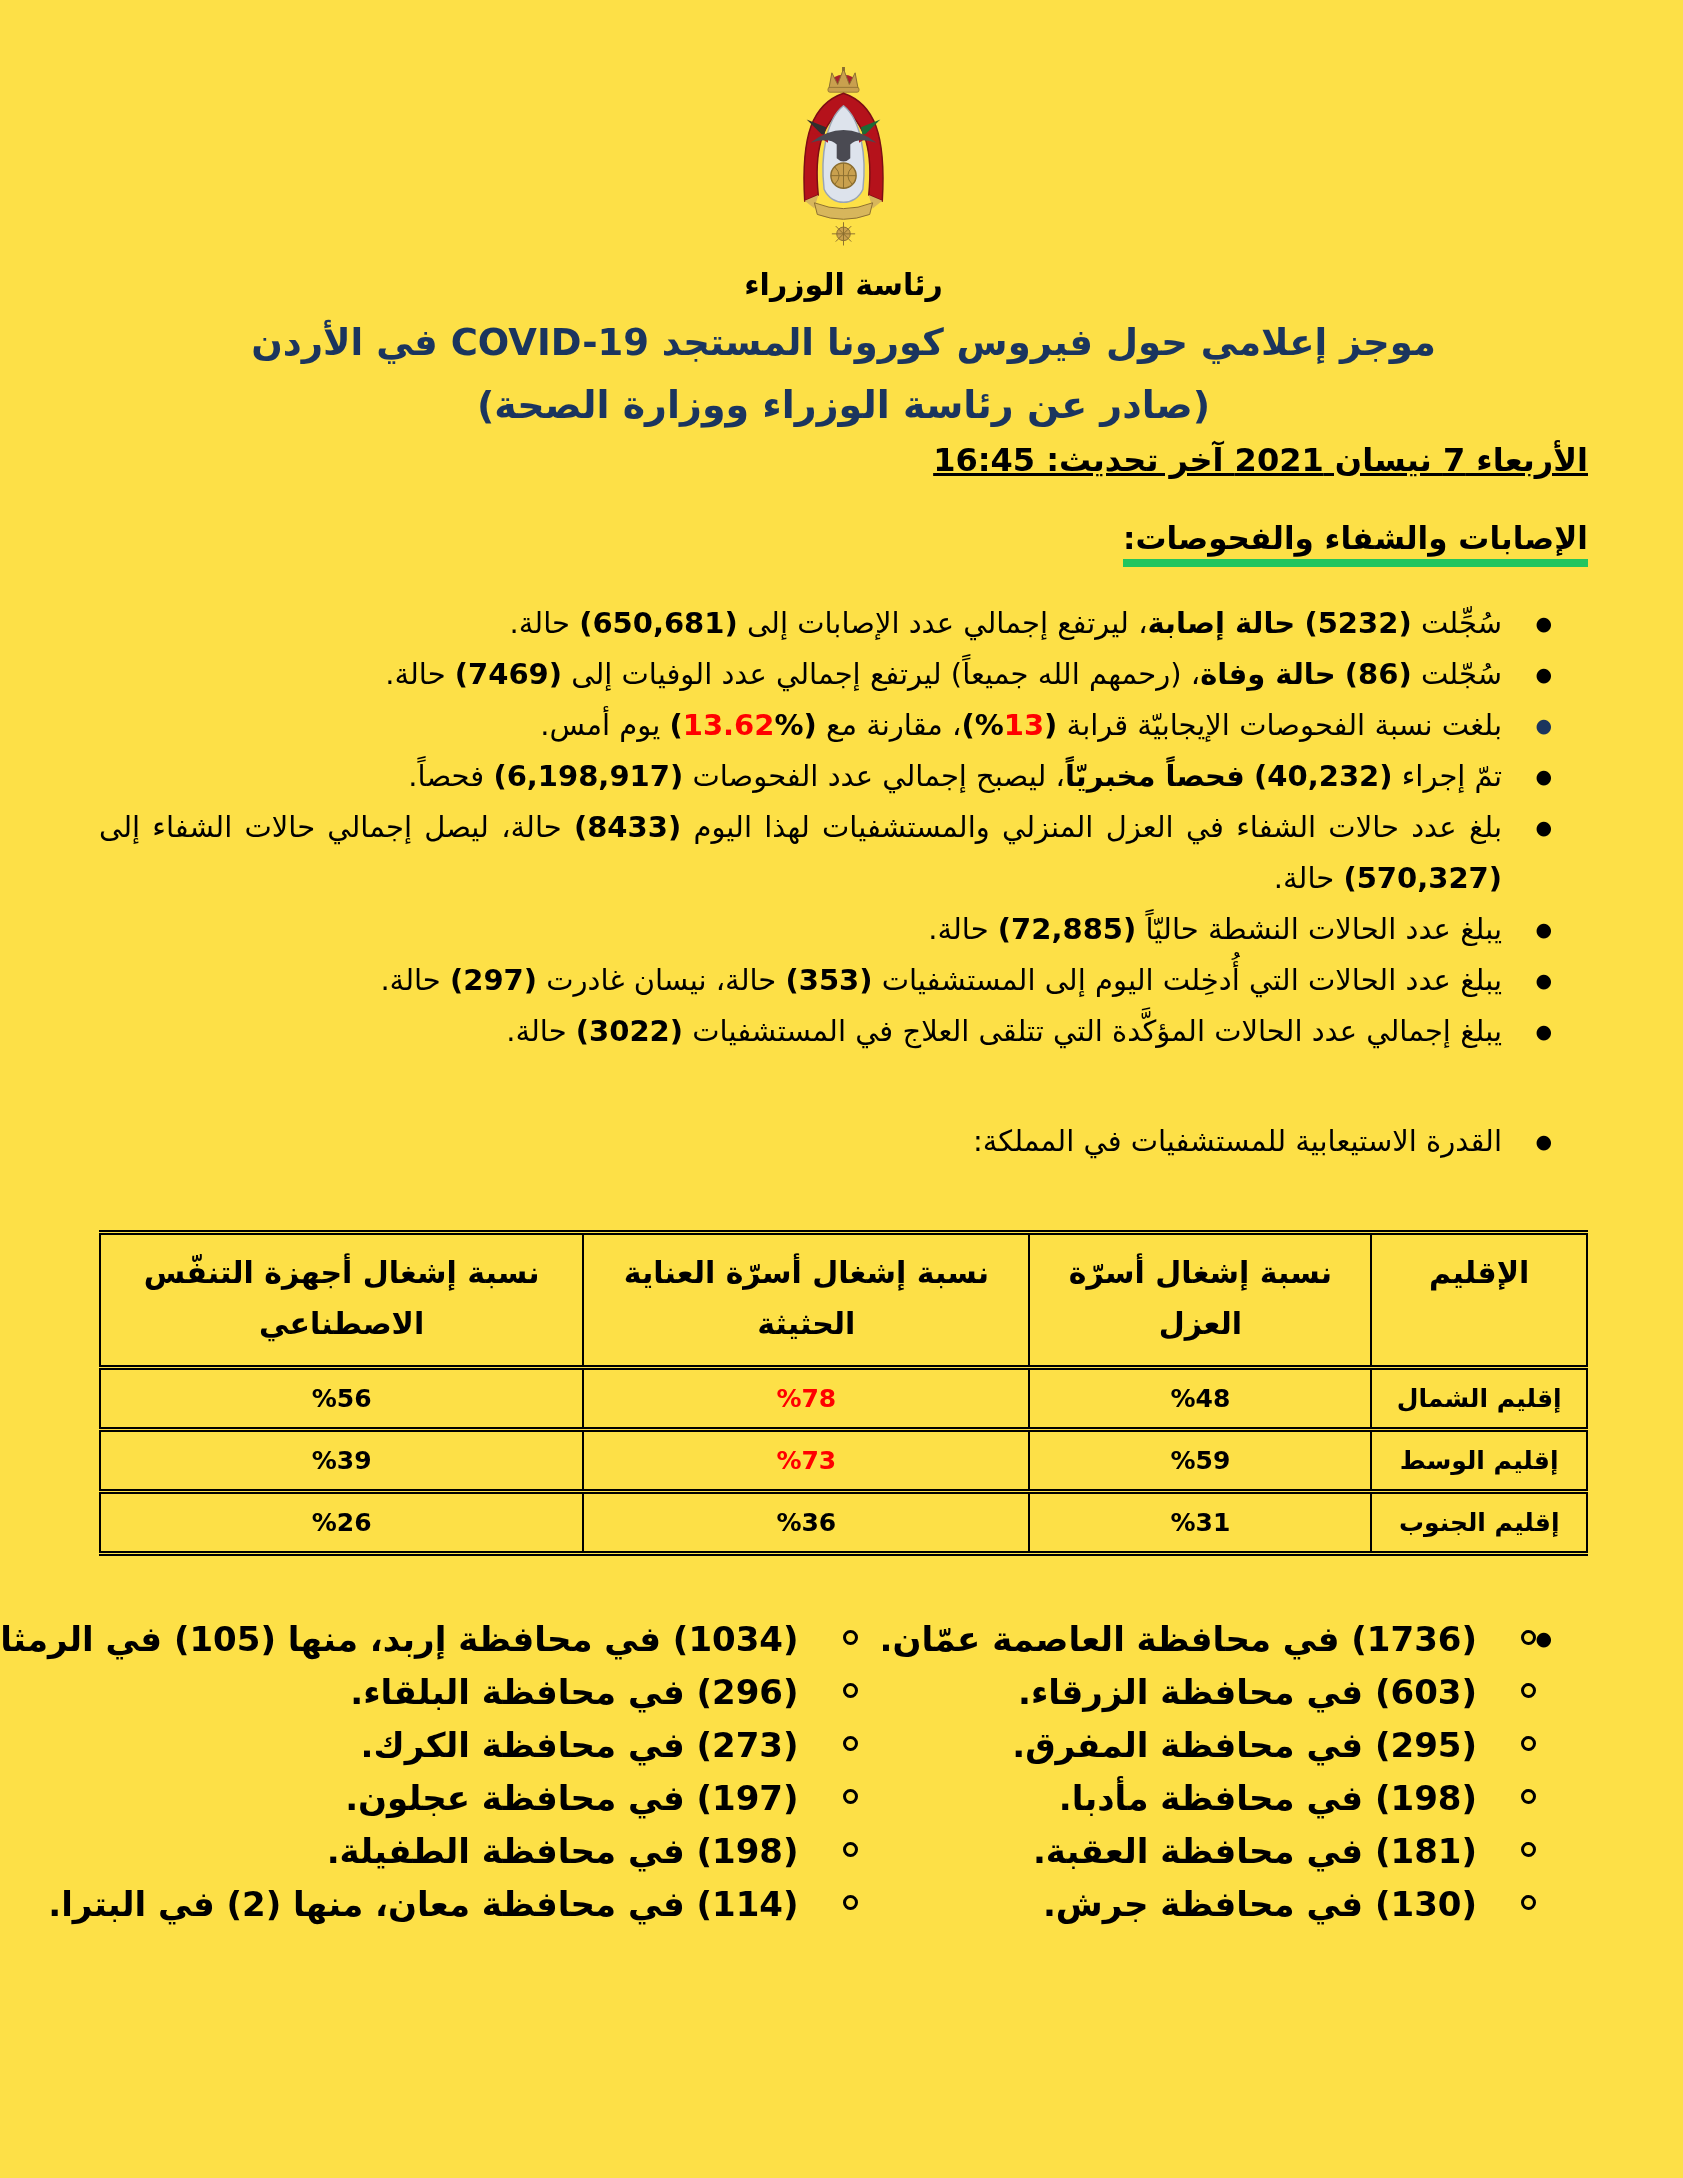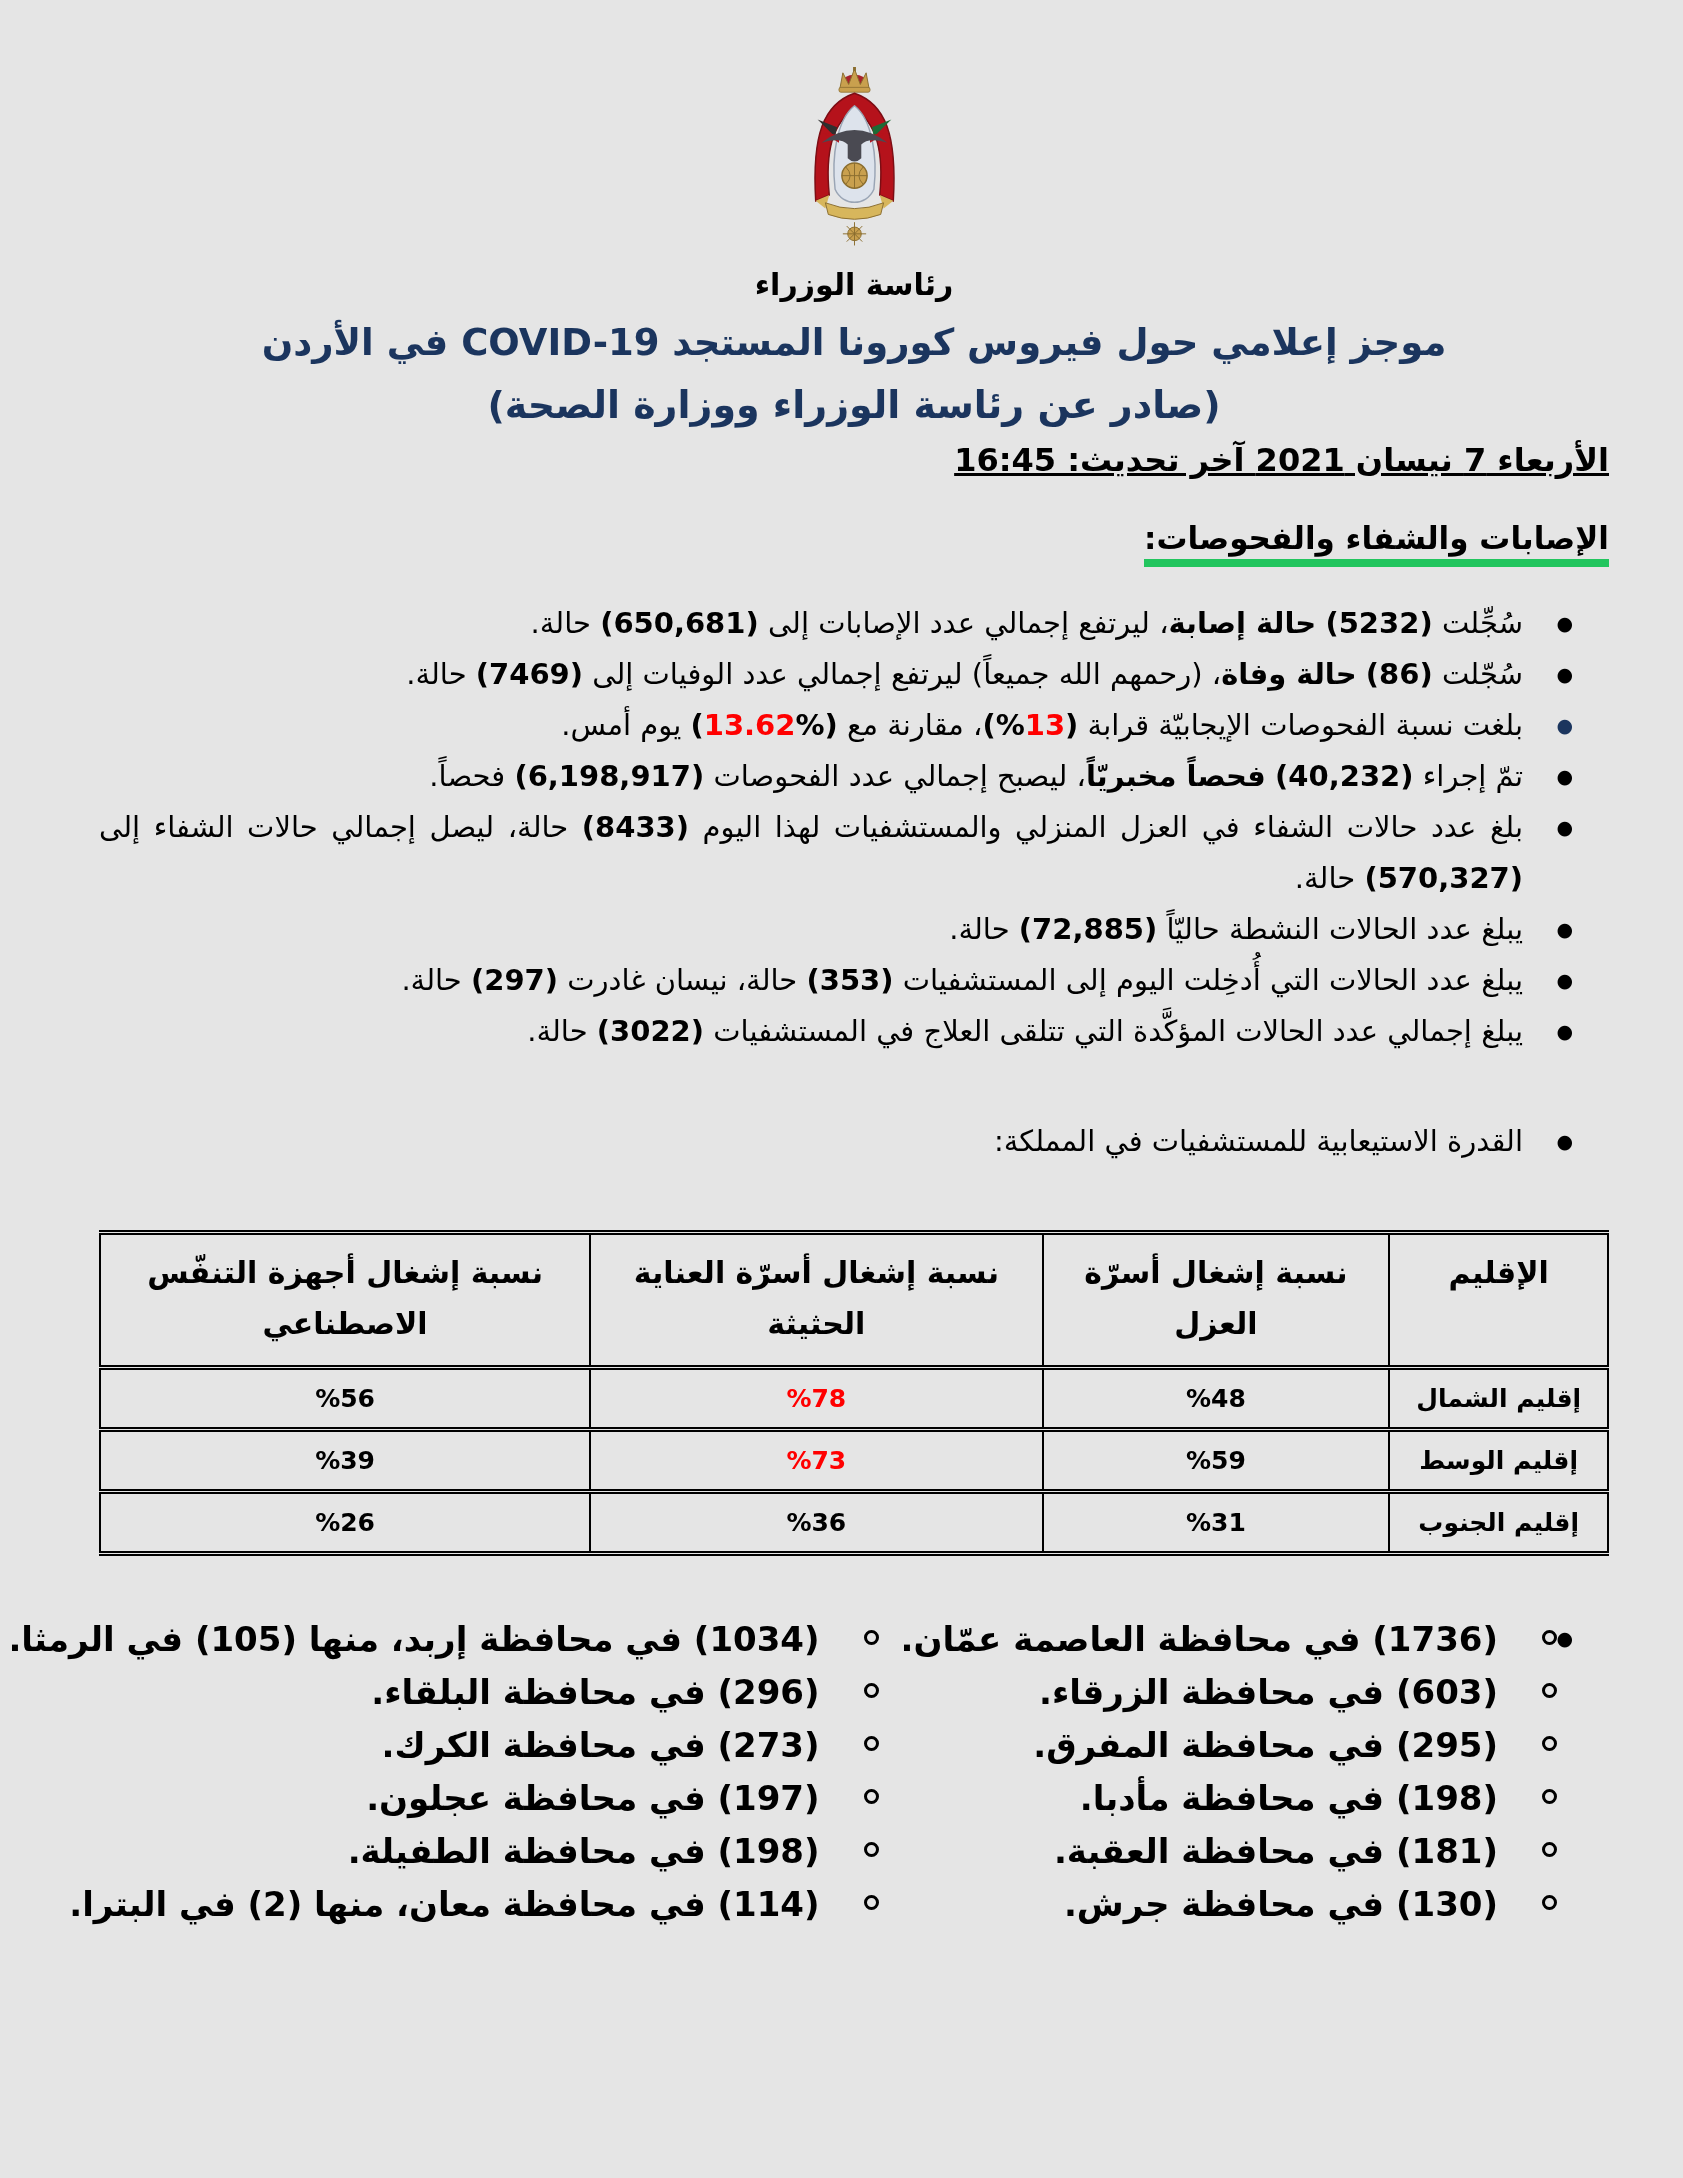--- a/index.html
+++ b/index.html
@@ -6,24 +6,24 @@
     --navy:#1B355E;
     --red:#FF0000;
     --black:#000000;
   }
   html,body{margin:0;padding:0;background:#888;}
   .page{
     position:relative;
     width:1683px;
     height:2178px;
     margin:0 auto;
-    background:#e5e5e5;
+    background:#fde047;
     direction:rtl;
     box-sizing:border-box;
-    padding:67px 74px 0 99px;
+    padding:67px 95px 0 99px;
     font-family:"DejaVu Sans", sans-serif;
     color:var(--black);
     overflow:hidden;
   }
   
   .logo-block{text-align:center;}
   .logo-block svg{display:inline-block;}
   .logo-caption{
     font-size:30px;
     font-weight:bold;

